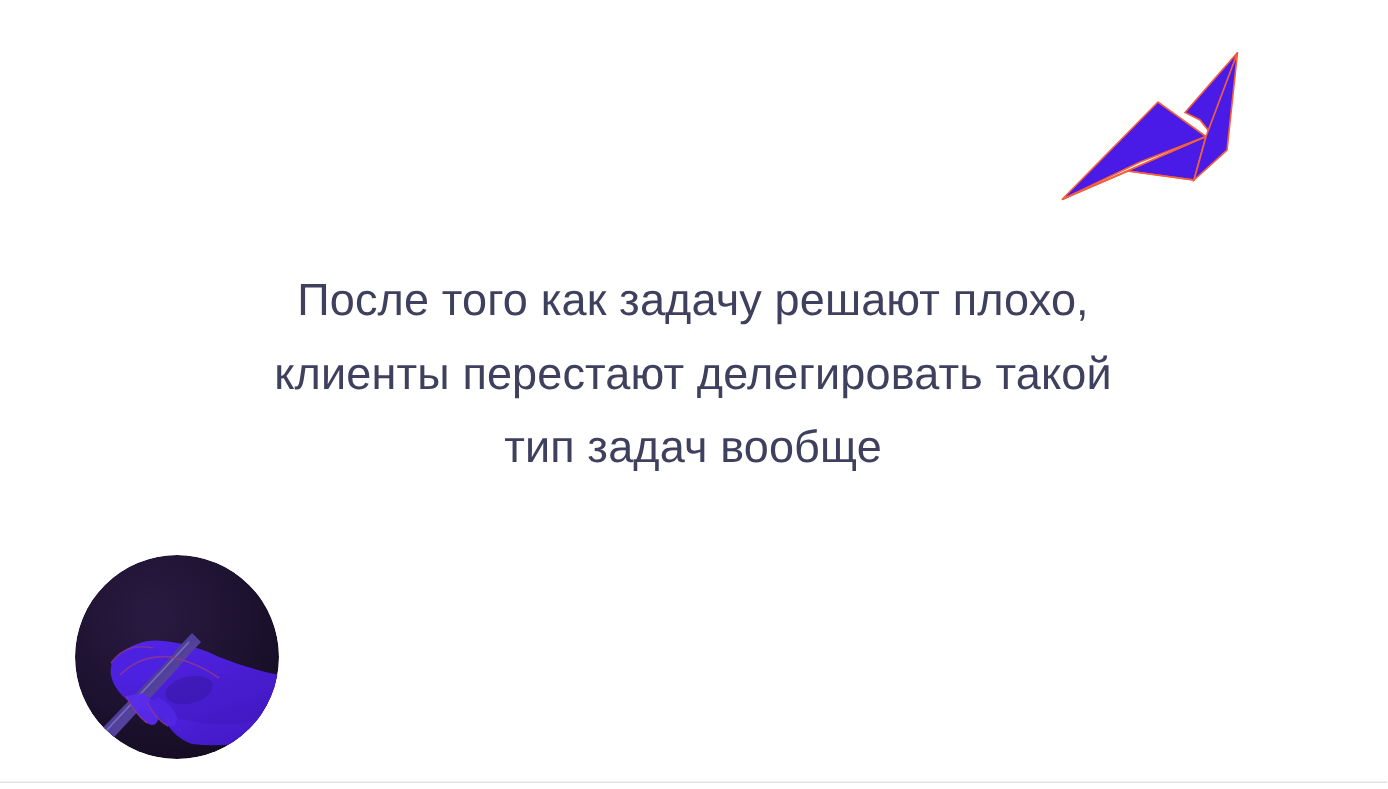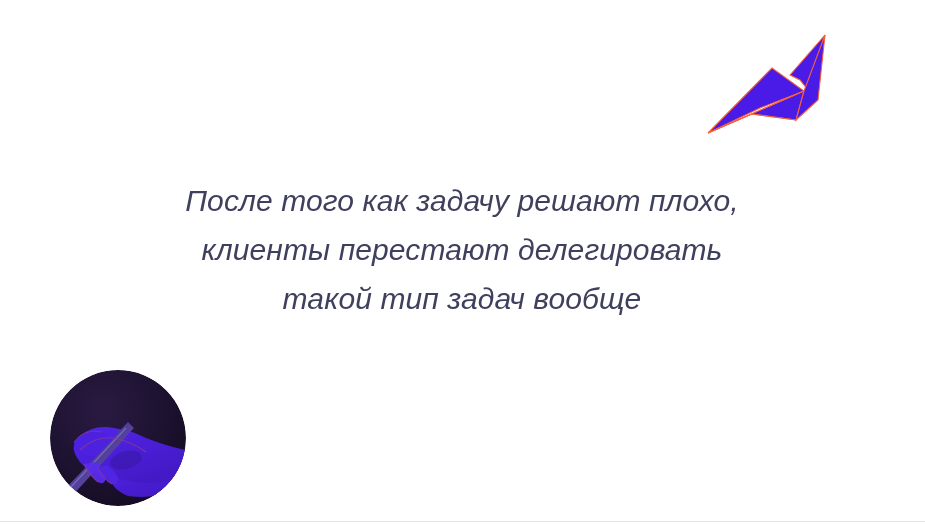--- a/index.html
+++ b/index.html
@@ -9,21 +9,20 @@
   }
   body {
     font-family: "Liberation Sans", "DejaVu Sans", sans-serif;
   }
   #slide {
     position: relative;
     width: 925px;
     height: 526px;
     background: #ffffff;
     overflow: hidden;
-    font-style: italic;
   }
 
   
   .plane {
     position: absolute;
     left: 700px;
     top: 28px;
     width: 132px;
     height: 112px;
     pointer-events: none;

